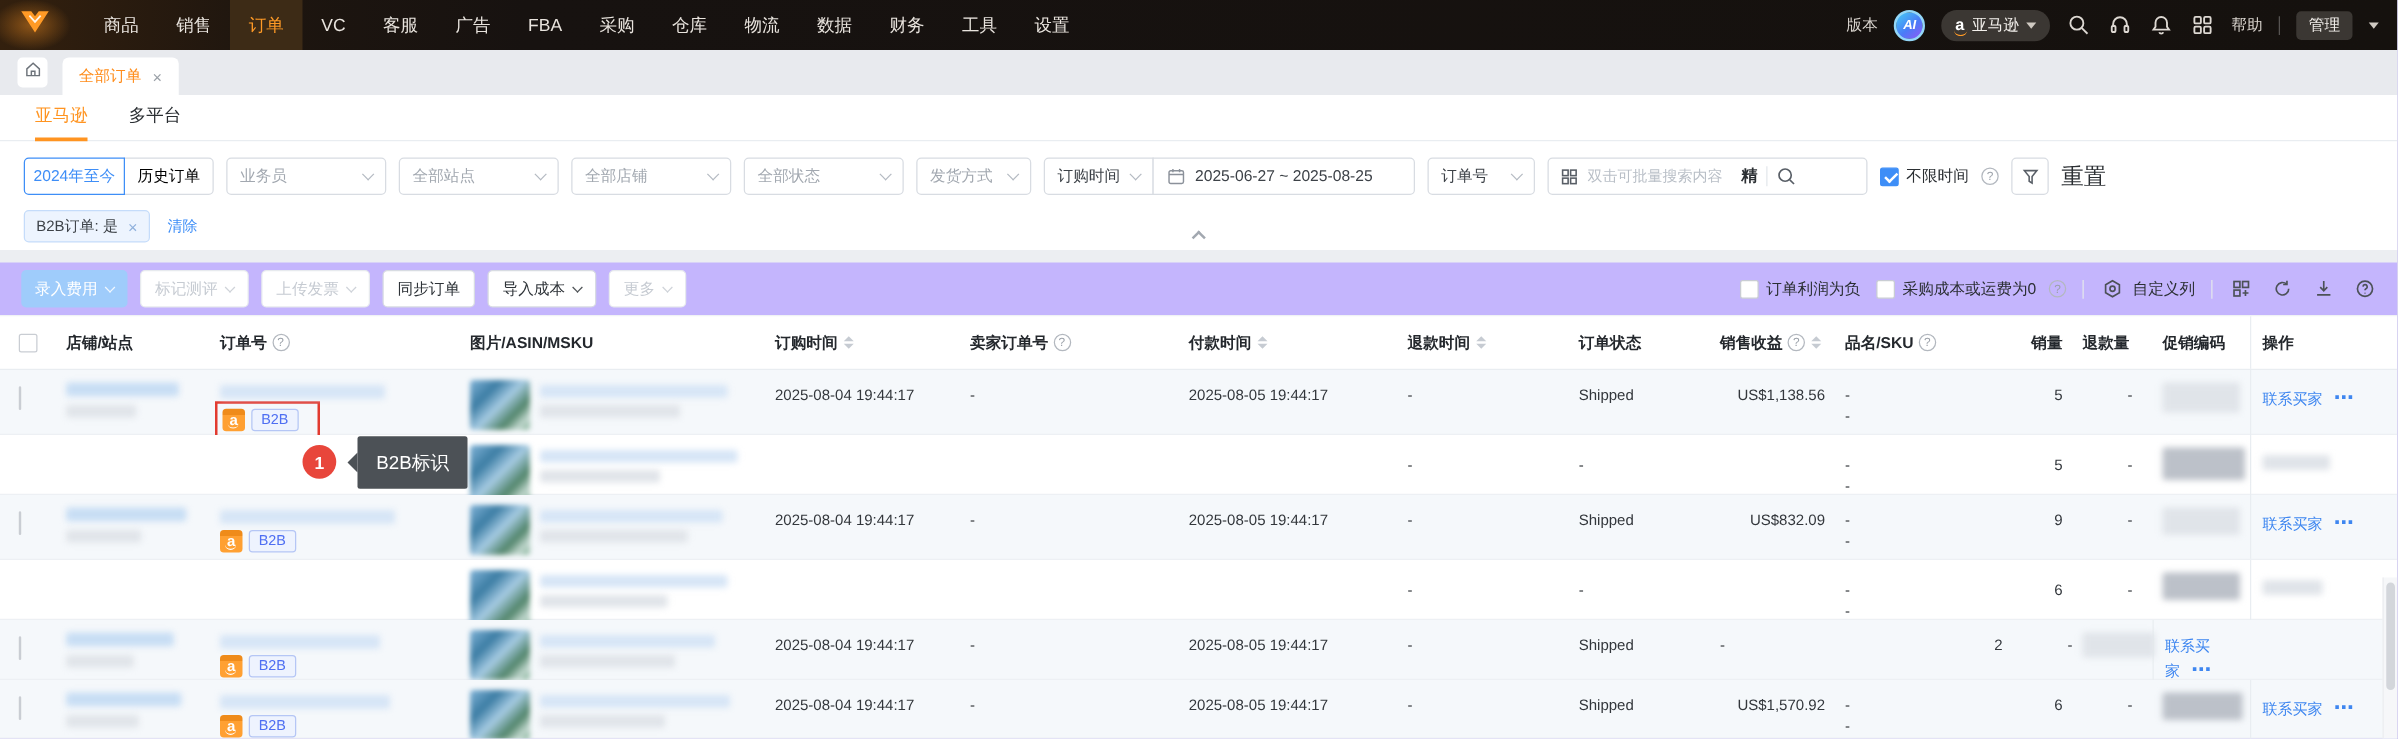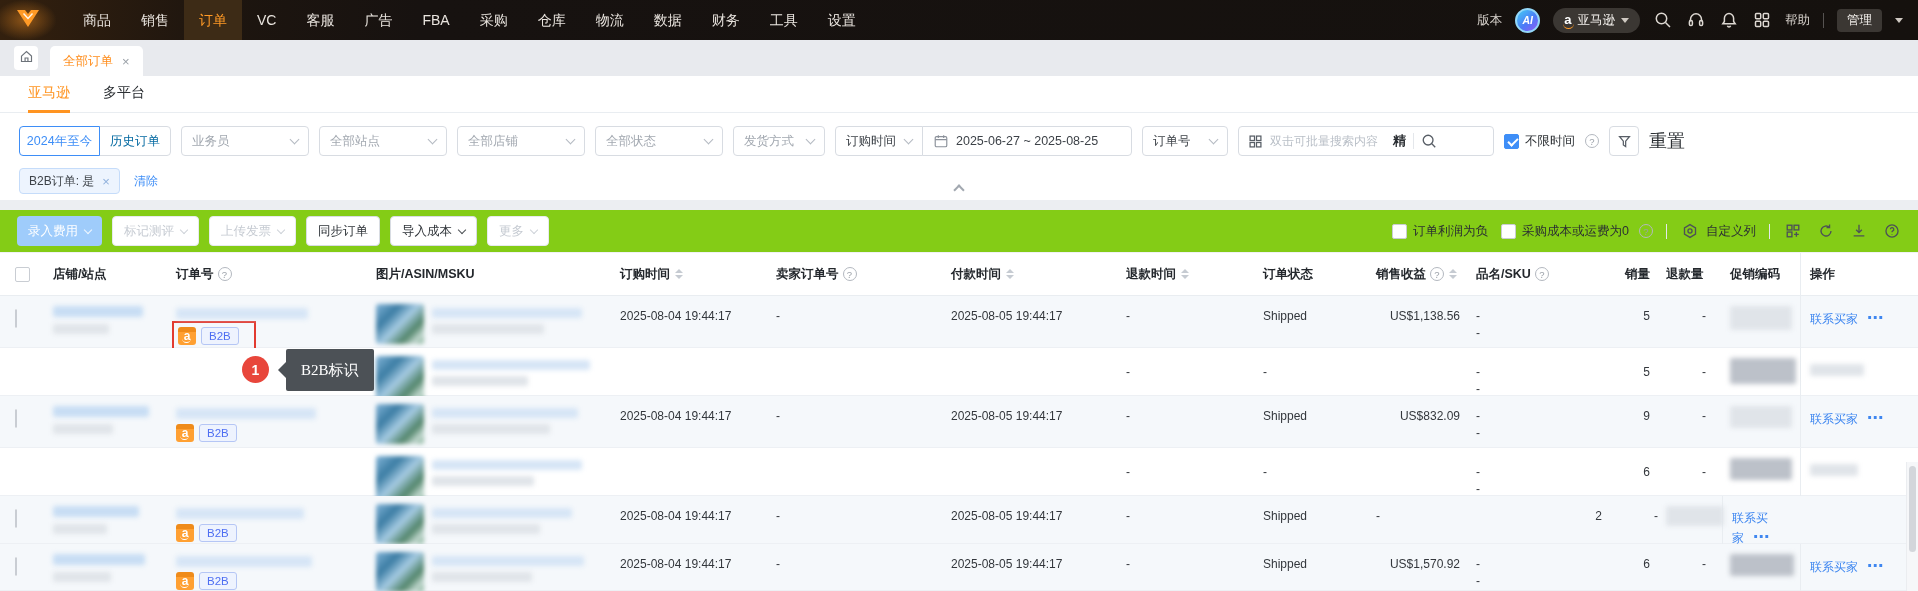--- a/index.html
+++ b/index.html
@@ -45,21 +45,21 @@
   .card1 { position:absolute; left:0; top:76px; width:100%; height:124px; background:#fff; }
   .subtabs { height:37px; border-bottom:1px solid #e9edf1; display:flex; padding-left:28px; gap:33px; }
   .subtab { font-size:14px; color:#2b2f33; display:flex; align-items:center; height:37px;
             border-bottom:3px solid transparent; cursor:pointer; }
   .subtab.active { color:#ff9421; border-bottom-color:#ff9421; }
   .filterrow { margin:13px 0 0 19px; display:flex; align-items:center; gap:10px; }
   .grp { display:flex; }
   .fbtn { height:30px; display:flex; align-items:center; justify-content:center; font-size:12.5px;
           background:#fff; cursor:pointer; }
   .fbtn.on { width:81px; border:1px solid #3e8ef7; color:#3e8ef7; border-radius:4px 0 0 4px; z-index:1; }
-  .fbtn.off { width:72px; border:1px solid #d8dce2; color:#0369a1; border-radius:0 4px 4px 0; margin-left:-1px; }
+  .fbtn.off { width:72px; border:1px solid #d8dce2; color:#000000; border-radius:0 4px 4px 0; margin-left:-1px; }
   .sel { width:128px; height:30px; border:1px solid #d8dce2; border-radius:4px; background:#fff;
          display:flex; align-items:center; justify-content:space-between; padding:0 10px; font-size:12.5px;
          color:#a2a8b0; cursor:pointer; }
   .sel.dark { color:#3d4248; }
   .sel.w92 { width:92px; } .sel.w88 { width:88px; border-radius:4px 0 0 4px; } .sel.w86 { width:86px; }
   .car { width:7px; height:7px; border-right:1.5px solid #b4bac2; border-bottom:1.5px solid #b4bac2;
          transform:rotate(45deg); margin-top:-4px; flex:none; }
   .dateinput { width:210px; height:30px; border:1px solid #d8dce2; border-radius:0 4px 4px 0; margin-left:-1px;
                display:flex; align-items:center; gap:7px; padding:0 10px; font-size:12.5px; color:#3d4248;
                background:#fff; cursor:text; }
@@ -88,21 +88,21 @@
   .tagrow { margin:12px 0 0 19px; display:flex; align-items:center; }
   .tag { height:26px; background:#edf4fe; border:1px solid #c5dcfa; border-radius:4px; display:inline-flex;
          align-items:center; padding:0 9px; gap:8px; font-size:12px; color:#3d4248; }
   .tag .x { color:#8fb0dc; font-size:13px; cursor:pointer; }
   .clear { color:#3e8ef7; margin-left:14px; font-size:12px; cursor:pointer; }
   .collapse { position:absolute; left:50%; transform:translateX(-50%); bottom:1px; width:44px; height:13px;
               display:flex; align-items:flex-start; justify-content:center; cursor:pointer; }
   .chev { width:8px; height:8px; border-top:2px solid #a2a8b0; border-left:2px solid #a2a8b0; transform:rotate(45deg); }
 
   
-  .card2 { position:absolute; left:0; top:210px; width:100%; height:381px; background:#84cc16; overflow:hidden; }
+  .card2 { position:absolute; left:0; top:210px; width:100%; height:381px; background:#c4b5fd; overflow:hidden; }
   .toolbar { height:42px; display:flex; align-items:center; gap:10px; padding:0 16px 0 17px; }
   .tbtn { height:30px; border-radius:4px; padding:0 11px; display:flex; align-items:center; gap:7px;
           font-size:12.5px; cursor:pointer; background:#fff; }
   .tbtn.primary-dis { background:#9fccfb; color:#fff; border:none; }
   .tbtn.dis { border:1px solid #e7eaee; color:#c6cbd2; }
   .tbtn.norm { border:1px solid #d8dce2; color:#2e3338; }
   .bcar { width:6px; height:6px; border-right:1.5px solid currentColor; border-bottom:1.5px solid currentColor;
           transform:rotate(45deg); margin-top:-3px; opacity:.85; }
   .tb-right { margin-left:auto; display:flex; align-items:center; gap:13px; font-size:12.5px; color:#2e3338; }
   .tb-div { width:1px; height:15px; background:#e4e7eb; }
@@ -150,21 +150,21 @@
   .hl-box { display:inline-flex; align-items:center; gap:5px; border:2px solid #e23b30;
             padding:4px 15px 4px 4px; margin:2px 0 0 -4px; }
   .hl-box .badge-line { margin-top:0; }
   .orderline { margin-top:2px; }
 
   
   .anno-dot { position:absolute; left:242px; top:356px; width:27px; height:27px; border-radius:50%;
               background:#e8463b; color:#fff; font-size:14px; font-weight:bold;
               display:flex; align-items:center; justify-content:center; z-index:9; }
   .anno-tip { position:absolute; left:286px; top:349px; height:42px; background:#4c5156; color:#fff;
-              font-size:15px; display:flex; align-items:center; padding:0 15px; border-radius:2px; z-index:9;font-family:Liberation Serif, serif; }
+              font-size:15px; display:flex; align-items:center; padding:0 15px; border-radius:2px; z-index:9; }
   .anno-tip::before { content:""; position:absolute; left:-8px; top:13px; border-top:8px solid transparent;
                       border-bottom:8px solid transparent; border-right:8px solid #4c5156; }
 
   
   .vscroll { position:absolute; right:0; top:252px; bottom:0; width:12px; background:#f6f7f9; border-left:1px solid #ebedf0; }
   .vthumb { position:absolute; left:2px; right:2px; top:4px; height:86px; background:#d3d6db; border-radius:4px; cursor:grab; }
 </style>
 </head>
 <body>
 

